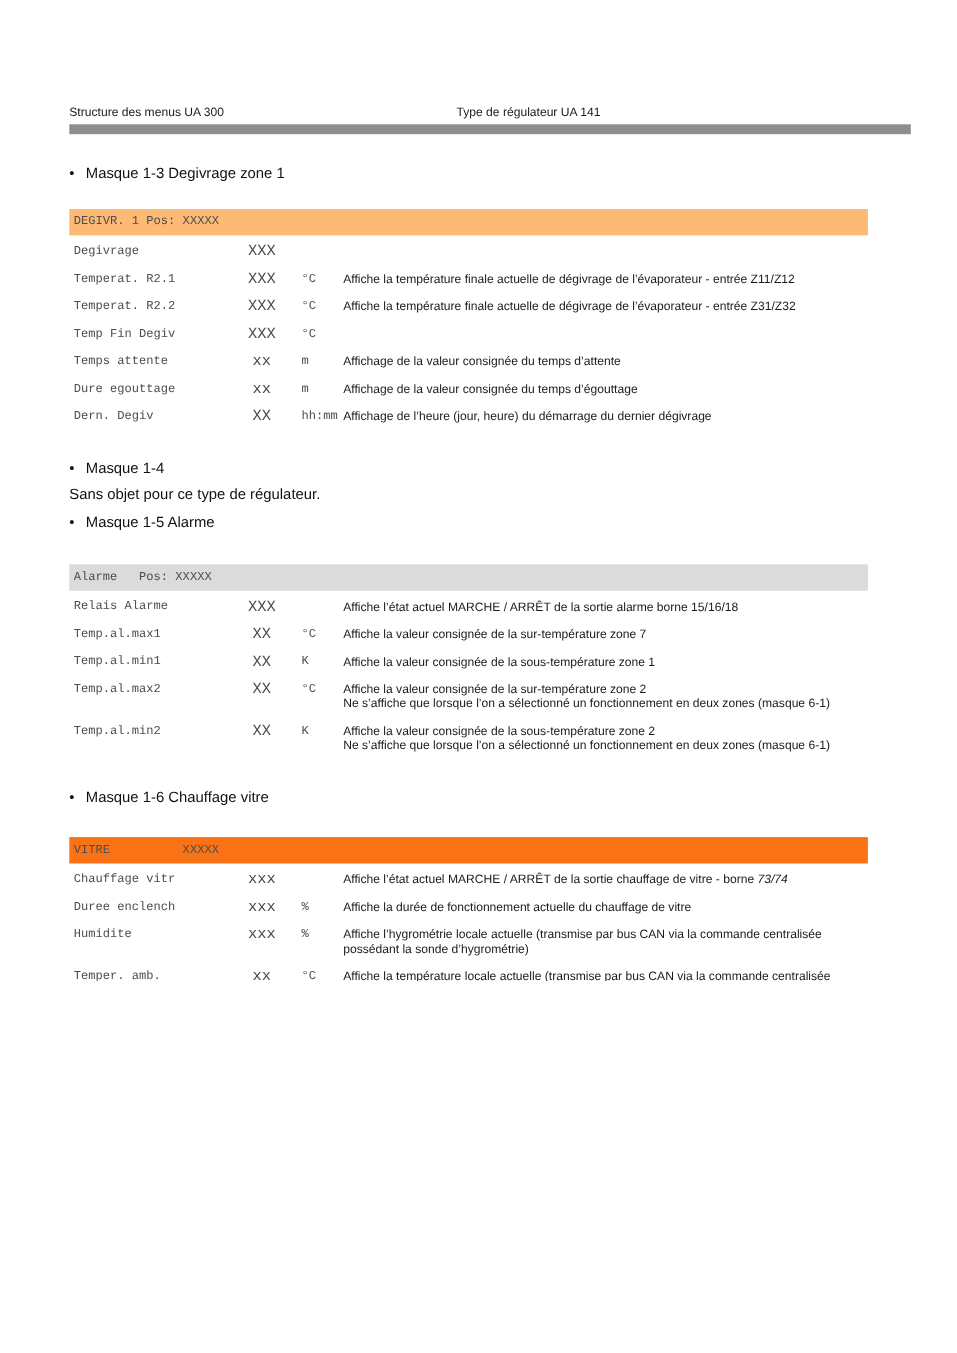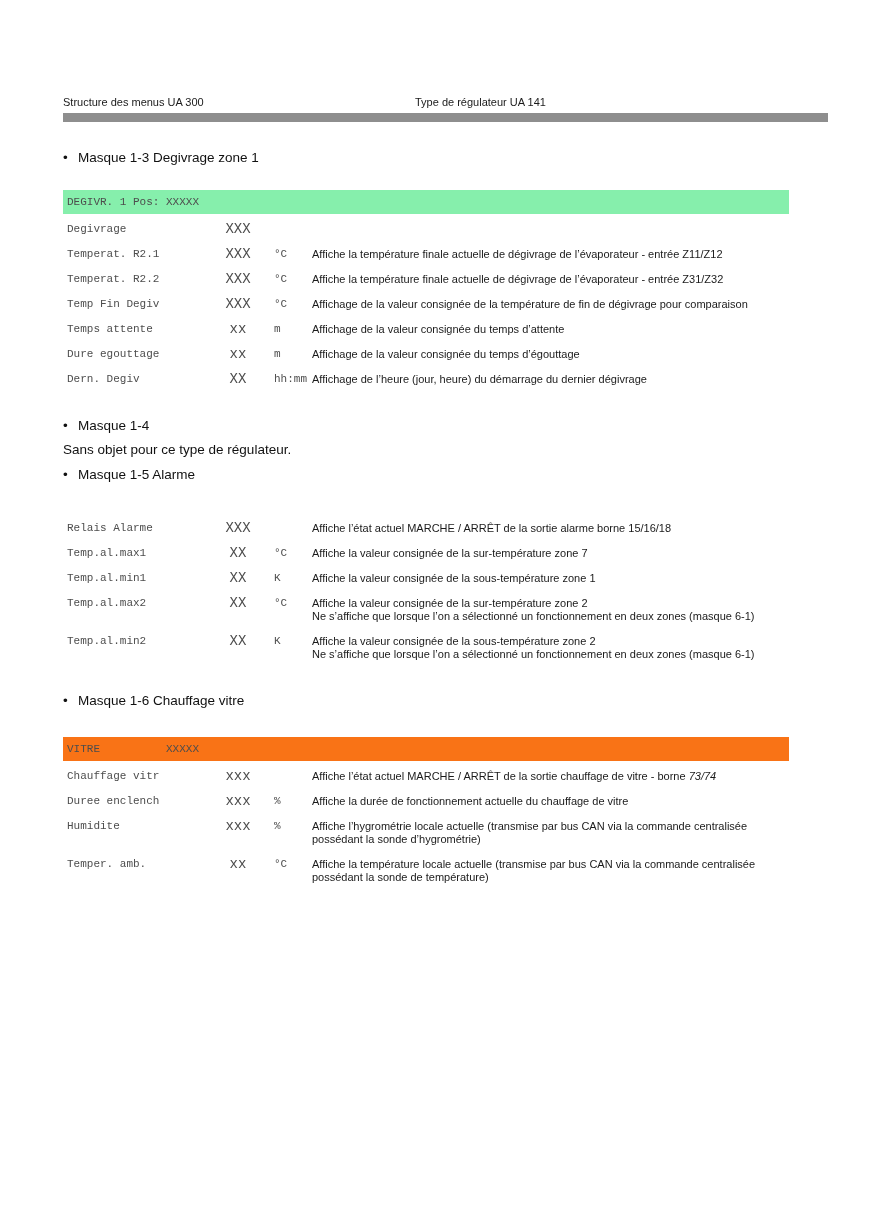--- a/index.html
+++ b/index.html
@@ -151,21 +151,21 @@
       <span class="hdr-right">Type de régulateur UA 141</span>
     </div>
     <div class="hdr-rule" style="background: rgb(142, 142, 142);"></div>
 
     <div class="sec-heading h1">
       <span class="bullet">•</span>
       <span>Masque 1-3 Degivrage zone 1</span>
     </div>
 
     <div class="mask-table t1">
-      <div class="t-header" style="background: #86efac;">DEGIVR. 1 Pos: XXXXX</div>
+      <div class="t-header" style="background: #fdba74;">DEGIVR. 1 Pos: XXXXX</div>
       <div class="t-body">
         <div class="t-row">
           <span class="c-label">Degivrage</span>
           <span class="c-num">XXX</span>
           <span class="c-unit"></span>
         </div>
         <div class="t-row">
           <span class="c-label">Temperat. R2.1</span>
           <span class="c-num">XXX</span>
           <span class="c-unit">°C</span>
@@ -174,21 +174,20 @@
         <div class="t-row">
           <span class="c-label">Temperat. R2.2</span>
           <span class="c-num">XXX</span>
           <span class="c-unit">°C</span>
           <span class="c-desc">Affiche la température finale actuelle de dégivrage de l’évaporateur - entrée Z31/Z32</span>
         </div>
         <div class="t-row">
           <span class="c-label">Temp Fin Degiv</span>
           <span class="c-num">XXX</span>
           <span class="c-unit">°C</span>
-          <span class="c-desc">Affichage de la valeur consignée de la température de fin de dégivrage pour comparaison</span>
         </div>
         <div class="t-row">
           <span class="c-label">Temps attente</span>
           <span class="c-num">xx</span>
           <span class="c-unit">m</span>
           <span class="c-desc">Affichage de la valeur consignée du temps d’attente</span>
         </div>
         <div class="t-row">
           <span class="c-label">Dure egouttage</span>
           <span class="c-num">xx</span>
@@ -209,20 +208,21 @@
       <span>Masque 1-4</span>
     </div>
     <div class="note-line">Sans objet pour ce type de régulateur.</div>
 
     <div class="sec-heading h3">
       <span class="bullet">•</span>
       <span>Masque 1-5 Alarme</span>
     </div>
 
     <div class="mask-table t2">
+      <div class="t-header" style="background: rgb(219, 219, 219);">Alarme   Pos: XXXXX</div>
       <div class="t-body">
         <div class="t-row">
           <span class="c-label">Relais Alarme</span>
           <span class="c-num">XXX</span>
           <span class="c-unit"></span>
           <span class="c-desc">Affiche l’état actuel MARCHE / ARRÊT de la sortie alarme borne 15/16/18</span>
         </div>
         <div class="t-row">
           <span class="c-label">Temp.al.max1</span>
           <span class="c-num">XX</span>

